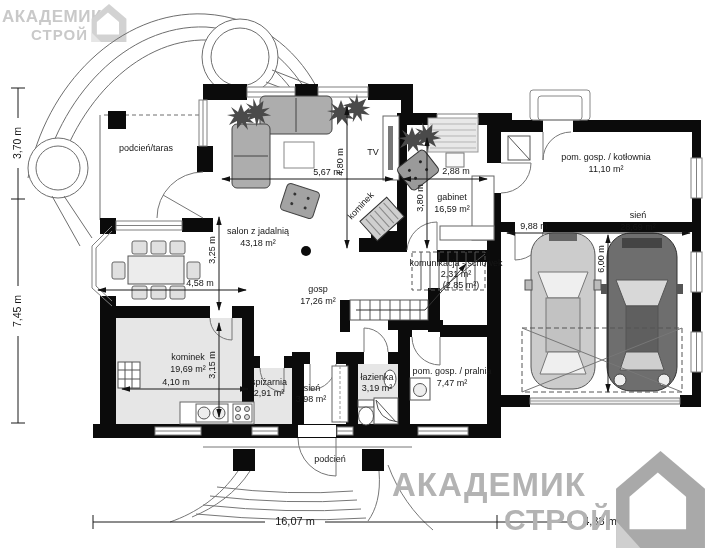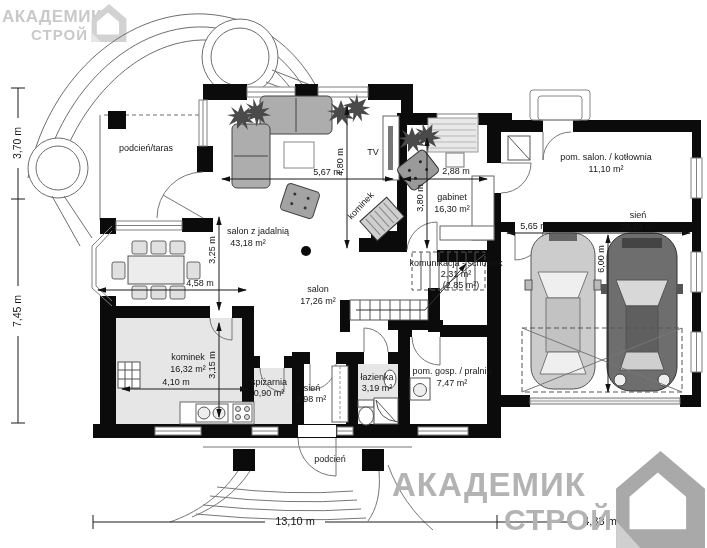--- a/index.html
+++ b/index.html
@@ -354,59 +354,59 @@
         <line x1="325" y1="522" x2="572" y2="522"></line>
         <line x1="628" y1="522" x2="703" y2="522"></line>
       <line x1="93" y1="515" x2="93" y2="529"></line>
         <line x1="497" y1="515" x2="497" y2="529"></line>
         <line x1="703" y1="515" x2="703" y2="529"></line>
     </g>
   </svg>
 
   <div class="lbl" style="left:146px;top:148px">podcień/taras</div>
   <div class="lbl" style="left:258px;top:231px">salon z jadalnią</div>
-  <div class="lbl" style="left:248px;top:243px">43,18 m²</div>
-  <div class="lbl" style="left:318px;top:289px">salon</div>
+  <div class="lbl" style="left:258px;top:243px">43,18 m²</div>
+  <div class="lbl" style="left:318px;top:289px">gosp</div>
   <div class="lbl" style="left:318px;top:301px">17,26 m²</div>
   <div class="lbl" style="left:188px;top:357px">kominek</div>
-  <div class="lbl" style="left:188px;top:369px">16,32 m²</div>
+  <div class="lbl" style="left:188px;top:369px">19,69 m²</div>
   <div class="lbl" style="left:269px;top:382px">spiżarnia</div>
-  <div class="lbl" style="left:269px;top:393px">0,90 m²</div>
+  <div class="lbl" style="left:269px;top:393px">2,91 m²</div>
   <div class="lbl" style="left:312px;top:388px">sień</div>
   <div class="lbl" style="left:311px;top:399px">3,98 m²</div>
   <div class="lbl" style="left:377px;top:377px">łazienka</div>
   <div class="lbl" style="left:377px;top:388px">3,19 m²</div>
   <div class="lbl" style="left:452px;top:371px">pom. gosp. / pralnia</div>
   <div class="lbl" style="left:452px;top:383px">7,47 m²</div>
   <div class="lbl" style="left:452px;top:197px">gabinet</div>
-  <div class="lbl" style="left:452px;top:209px">16,30 m²</div>
+  <div class="lbl" style="left:452px;top:209px">16,59 m²</div>
   <div class="lbl" style="left:456px;top:263px">komunikacja - schowek</div>
   <div class="lbl" style="left:456px;top:274px">2,31 m²</div>
   <div class="lbl" style="left:461px;top:285px">(2,85 m²)</div>
-  <div class="lbl" style="left:606px;top:157px">pom. salon. / kotłownia</div>
+  <div class="lbl" style="left:606px;top:157px">pom. gosp. / kotłownia</div>
   <div class="lbl" style="left:606px;top:169px">11,10 m²</div>
   <div class="lbl" style="left:638px;top:215px">sień</div>
   <div class="lbl" style="left:638px;top:227px">28,69 m²</div>
   <div class="lbl" style="left:330px;top:459px">podcień</div>
   <div class="lbl" style="left:373px;top:152px">TV</div>
   <div class="lbl diag" style="left:361px;top:206px">kominek</div>
 
   <div class="lbl" style="left:327px;top:172px">5,67 m</div>
   <div class="lbl v" style="left:340px;top:162px">4,80 m</div>
   <div class="lbl" style="left:456px;top:171px">2,88 m</div>
   <div class="lbl v" style="left:420px;top:198px">3,80 m</div>
   <div class="lbl v" style="left:212px;top:250px">3,25 m</div>
   <div class="lbl" style="left:200px;top:283px">4,58 m</div>
   <div class="lbl" style="left:176px;top:382px">4,10 m</div>
   <div class="lbl v" style="left:212px;top:365px">3,15 m</div>
-  <div class="lbl" style="left:534px;top:226px">5,65 m</div>
+  <div class="lbl" style="left:534px;top:226px">9,88 m</div>
   <div class="lbl v" style="left:601px;top:259px">6,00 m</div>
   <div class="lbl v chain" style="left:17px;top:143px">3,70 m</div>
   <div class="lbl v chain" style="left:17px;top:311px">7,45 m</div>
-  <div class="lbl dimbig" style="left:295px;top:521px">13,10 m</div>
+  <div class="lbl dimbig" style="left:295px;top:521px">16,07 m</div>
   <div class="lbl dimbig" style="left:600px;top:521px">4,83 m</div>
 
   <div class="wm-br">
     <div class="l1">АКАДЕМИК</div>
     <div class="l2">СТРОЙ</div>
     <span class="house">
       <svg width="95" height="97" viewBox="0 0 66 72">
         <polygon points="33,0 66,28 66,72 0,72 0,28" fill="#a9a9a9"></polygon>
         <polygon points="31,16 52,34 52,58 10,58 10,34" fill="#ffffff"></polygon>
         <polygon points="0,72 0,52 18,72" fill="#cfcfcf"></polygon>

